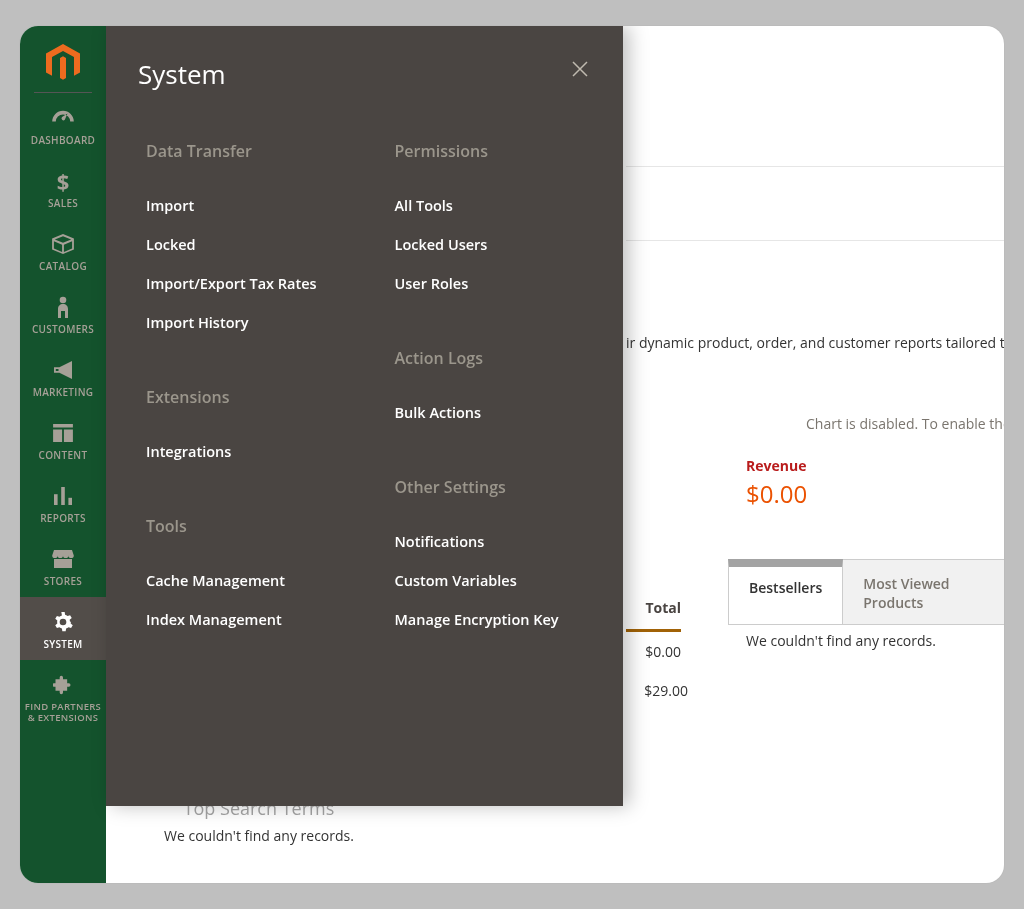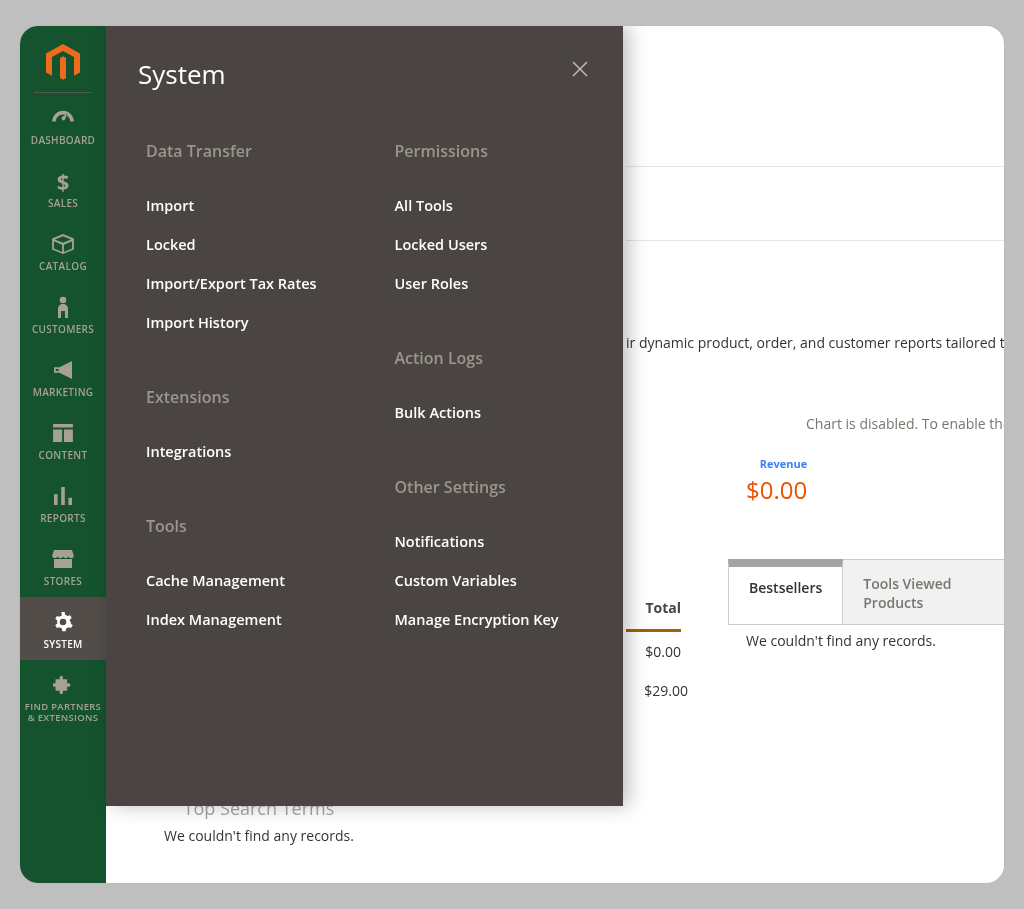--- a/index.html
+++ b/index.html
@@ -146,24 +146,23 @@
       font-size: 14px;
       color: #7a756e;
       white-space: nowrap;
     }
     .kpi {
       position: absolute;
       left: 640px;
       top: 430px;
     }
     .kpi-label {
-      font-size: 11px;
+      font-size: 14px;
       font-weight: 700;
-      color: #3b82f6;
-      text-align: right;
+      color: #b91c1c;
     }
     .kpi-value {
       font-size: 24px;
       font-weight: 400;
       color: #eb5202;
       margin-top: 2px;
     }
     .no-records-main {
       position: absolute;
       left: 640px;
@@ -344,21 +343,21 @@
       <div class="bi-banner">ir dynamic product, order, and customer reports tailored t</div>
       <div class="chart-note">Chart is disabled. To enable the chart, click</div>
 
       <div class="kpi">
         <div class="kpi-label">Revenue</div>
         <div class="kpi-value">$0.00</div>
       </div>
 
       <div class="tabs">
         <div class="tab active">Bestsellers</div>
-        <div class="tab">Tools Viewed Products</div>
+        <div class="tab">Most Viewed Products</div>
       </div>
 
       <div class="no-records-main">We couldn't find any records.</div>
 
       <div class="mini-table">
         <div class="hdr" style="text-align:right;width:55px">Total</div>
         <div class="cell" style="width:55px">$0.00</div>
         <div class="cell" style="width:62px">$29.00</div>
       </div>
 

